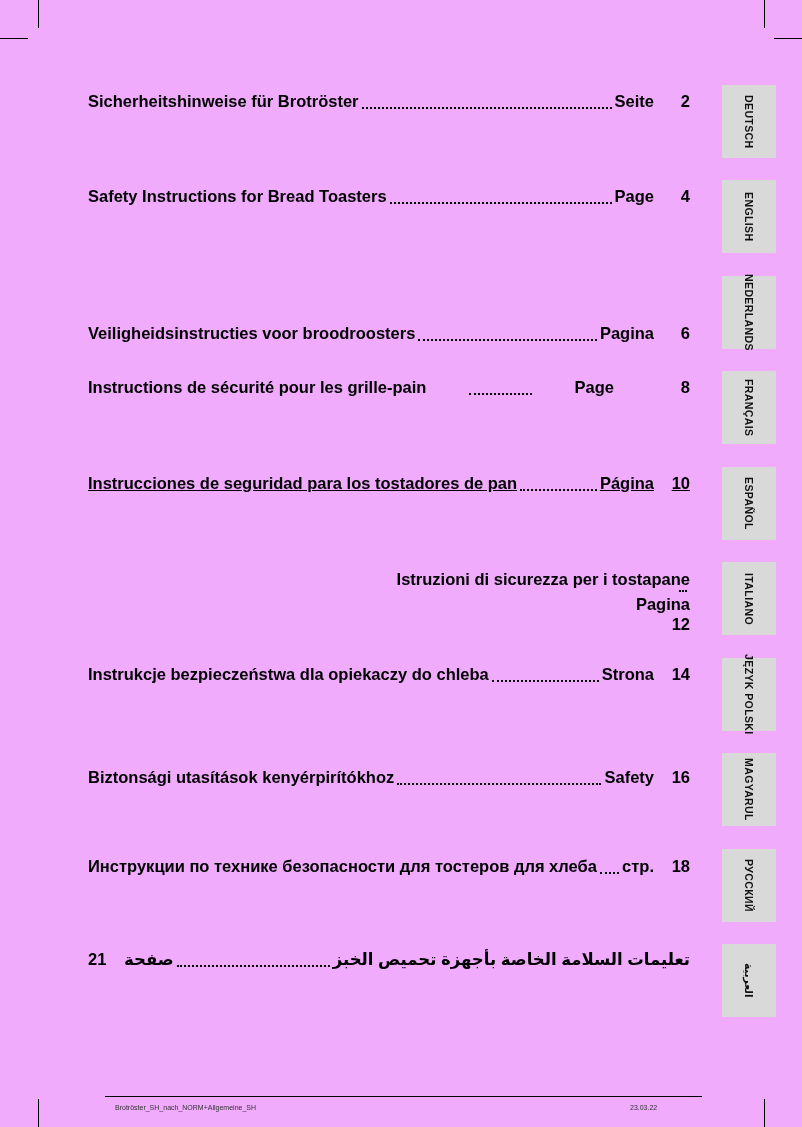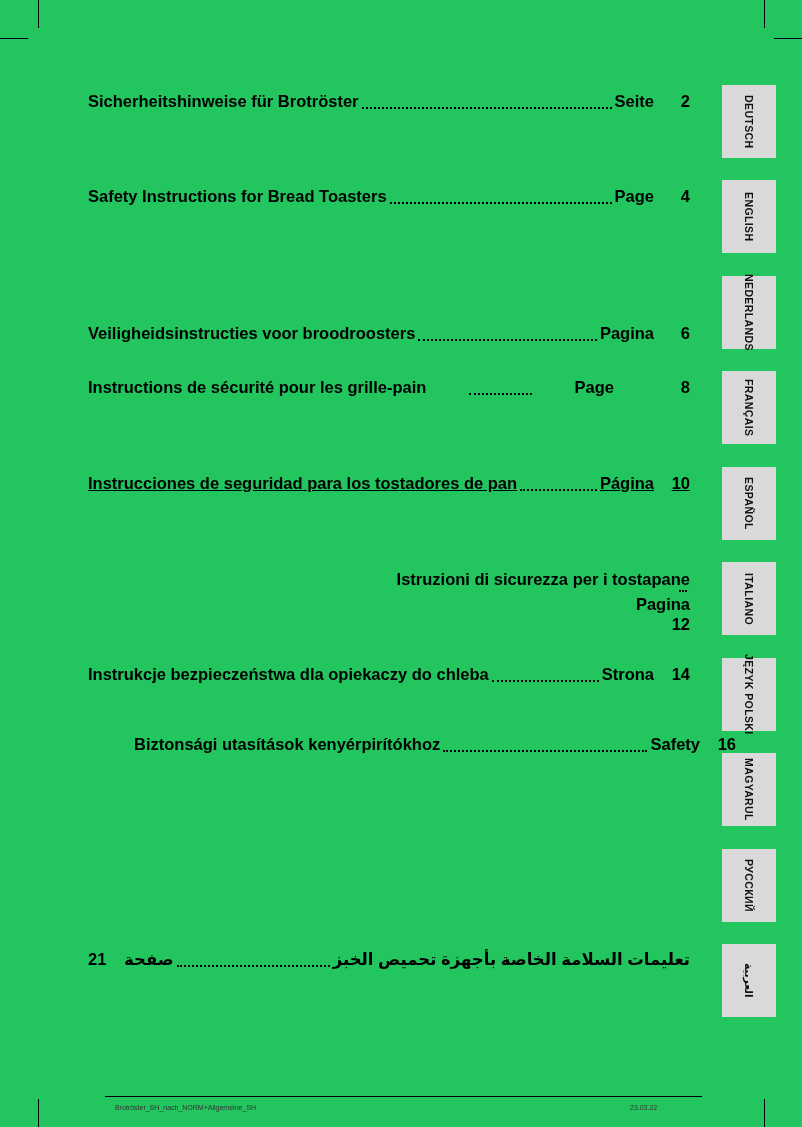--- a/index.html
+++ b/index.html
@@ -1,20 +1,20 @@
 <!DOCTYPE html>
 <html><head>
 <meta charset="utf-8">
 <style>
   * { margin:0; padding:0; box-sizing:border-box; }
   html,body { background:#ffffff; }
   body { font-family:"Liberation Sans","DejaVu Sans",sans-serif; }
   .page {
     position:relative; width:802px; height:1127px;
-    background:#22c55e; overflow:hidden;
+    background:#f0abfc; overflow:hidden;
   }
   
   .crop { position:absolute; background:#000; }
   .crop.v { width:1px; height:28px; }
   .crop.h { width:28px; height:1px; }
   
   .toc-row {
     position:absolute; left:88px; width:602px;
     display:flex; align-items:flex-end;
     font-weight:bold; font-size:16.5px; line-height:1.2; color:#000;
@@ -87,25 +87,31 @@
     <span class="leader"></span>
     <span class="toc-label">Pagina</span>
     <span class="toc-num">12</span>
   </div>
   <div class="toc-row" style="top:665px;">
     <span class="toc-title">Instrukcje bezpieczeństwa dla opiekaczy do chleba</span>
     <span class="leader"></span>
     <span class="toc-label">Strona</span>
     <span class="toc-num">14</span>
   </div>
-  <div class="toc-row" style="top:735px;margin-left:46px;">
+  <div class="toc-row" style="top:768px;">
     <span class="toc-title">Biztonsági utasítások kenyérpirítókhoz</span>
     <span class="leader"></span>
     <span class="toc-label">Safety</span>
     <span class="toc-num">16</span>
+  </div>
+  <div class="toc-row" style="top:857px;">
+    <span class="toc-title">Инструкции по технике безопасности для тостеров для хлеба</span>
+    <span class="leader"></span>
+    <span class="toc-label">стр.</span>
+    <span class="toc-num">18</span>
   </div>
   <div class="toc-row rtl" style="top:950px;" dir="rtl">
     <span class="toc-title">تعليمات السلامة الخاصة بأجهزة تحميص الخبز</span>
     <span class="leader"></span>
     <span class="toc-label">صفحة</span>
     <span class="toc-num">21</span>
   </div>
 
   <div class="lang-tab" style="top:85px;">
     <span>DEUTSCH</span>

